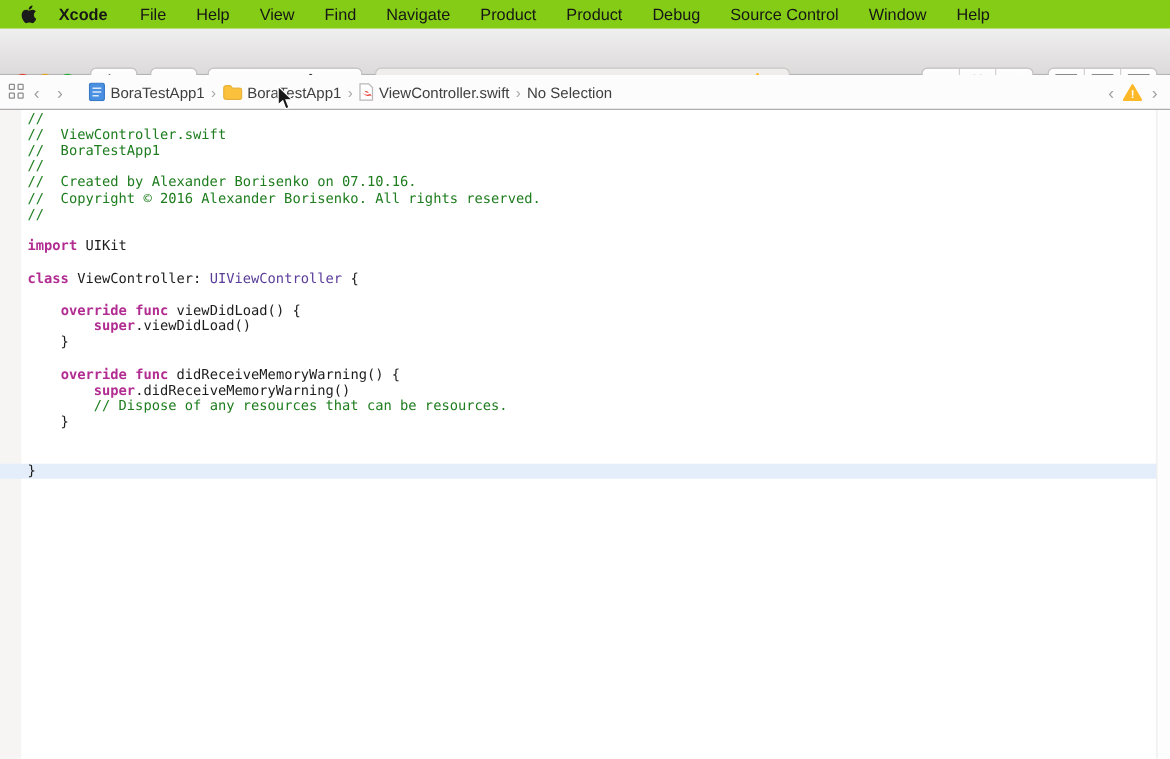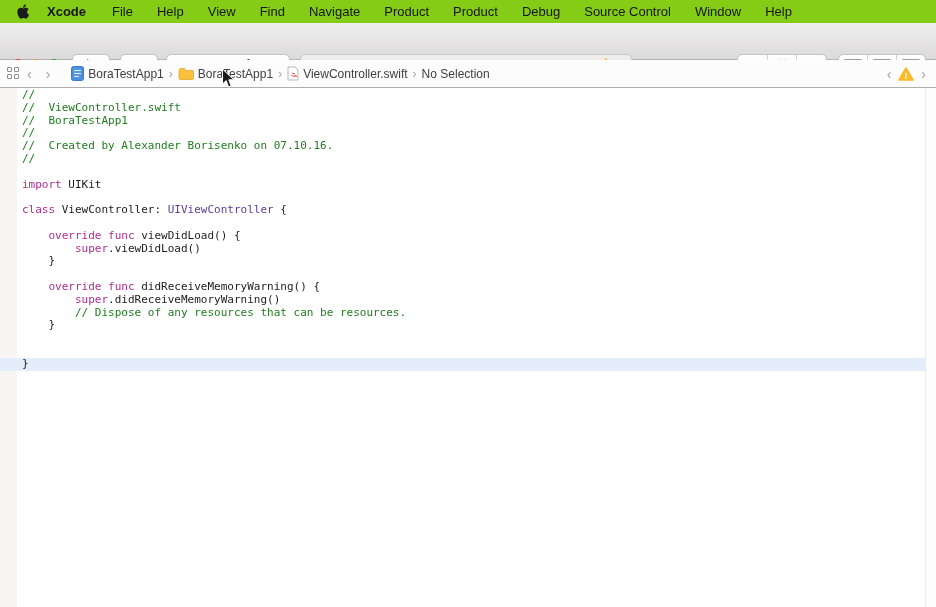--- a/index.html
+++ b/index.html
@@ -55,21 +55,21 @@
   .jb-right{position:absolute;right:8px;top:0;height:27px;display:flex;align-items:center;gap:5px;}
   .jb-right .jb-chev{padding:0 2px;}
   
   .editor{position:absolute;left:0;top:88px;width:936px;height:519px;background:#ffffff;}
   .gutter{position:absolute;left:0;top:0;width:17px;height:100%;background:#f6f5f4;}
   .scrolledge{position:absolute;right:0;top:0;width:10px;height:100%;border-left:1px solid #ededec;background:#fdfdfd;}
   .code{position:absolute;left:0;top:1px;right:11px;font-family:"DejaVu Sans Mono",monospace;
     font-size:11px;line-height:12.8px;}
   .code-line{white-space:pre;padding-left:22px;min-height:12.8px;}
   .code-line.hl{background:#e3eefa;}
-  .kw{color:#b22d92;}
+  .kw{color:#b22d92;font-weight:bold;}
   .cmt{color:#1e7d1e;}
   .type{color:#5a3d99;}
   .plain{color:#1c1c1c;}
   
   .pointer{position:absolute;left:221px;top:68px;z-index:50;}
 </style>
 </head>
 <body>
 
 <div class="menubar">
@@ -233,20 +233,21 @@
 
 <div class="editor">
   <div class="gutter"></div>
   <div class="scrolledge"></div>
   <div class="code">
       <div class="code-line"><span class="cmt">//</span></div>
       <div class="code-line"><span class="cmt">//  ViewController.swift</span></div>
       <div class="code-line"><span class="cmt">//  BoraTestApp1</span></div>
       <div class="code-line"><span class="cmt">//</span></div>
       <div class="code-line"><span class="cmt">//  Created by Alexander Borisenko on 07.10.16.</span></div>
+      <div class="code-line"><span class="cmt">//  Copyright © 2016 Alexander Borisenko. All rights reserved.</span></div>
       <div class="code-line"><span class="cmt">//</span></div>
       <div class="code-line"></div>
       <div class="code-line"><span class="kw">import</span><span class="plain"> UIKit</span></div>
       <div class="code-line"></div>
       <div class="code-line"><span class="kw">class</span><span class="plain"> ViewController: </span><span class="type">UIViewController</span><span class="plain"> {</span></div>
       <div class="code-line"></div>
       <div class="code-line"><span class="plain">    </span><span class="kw">override</span><span class="plain"> </span><span class="kw">func</span><span class="plain"> viewDidLoad() {</span></div>
       <div class="code-line"><span class="plain">        </span><span class="kw">super</span><span class="plain">.viewDidLoad()</span></div>
       <div class="code-line"><span class="plain">    }</span></div>
       <div class="code-line"></div>

